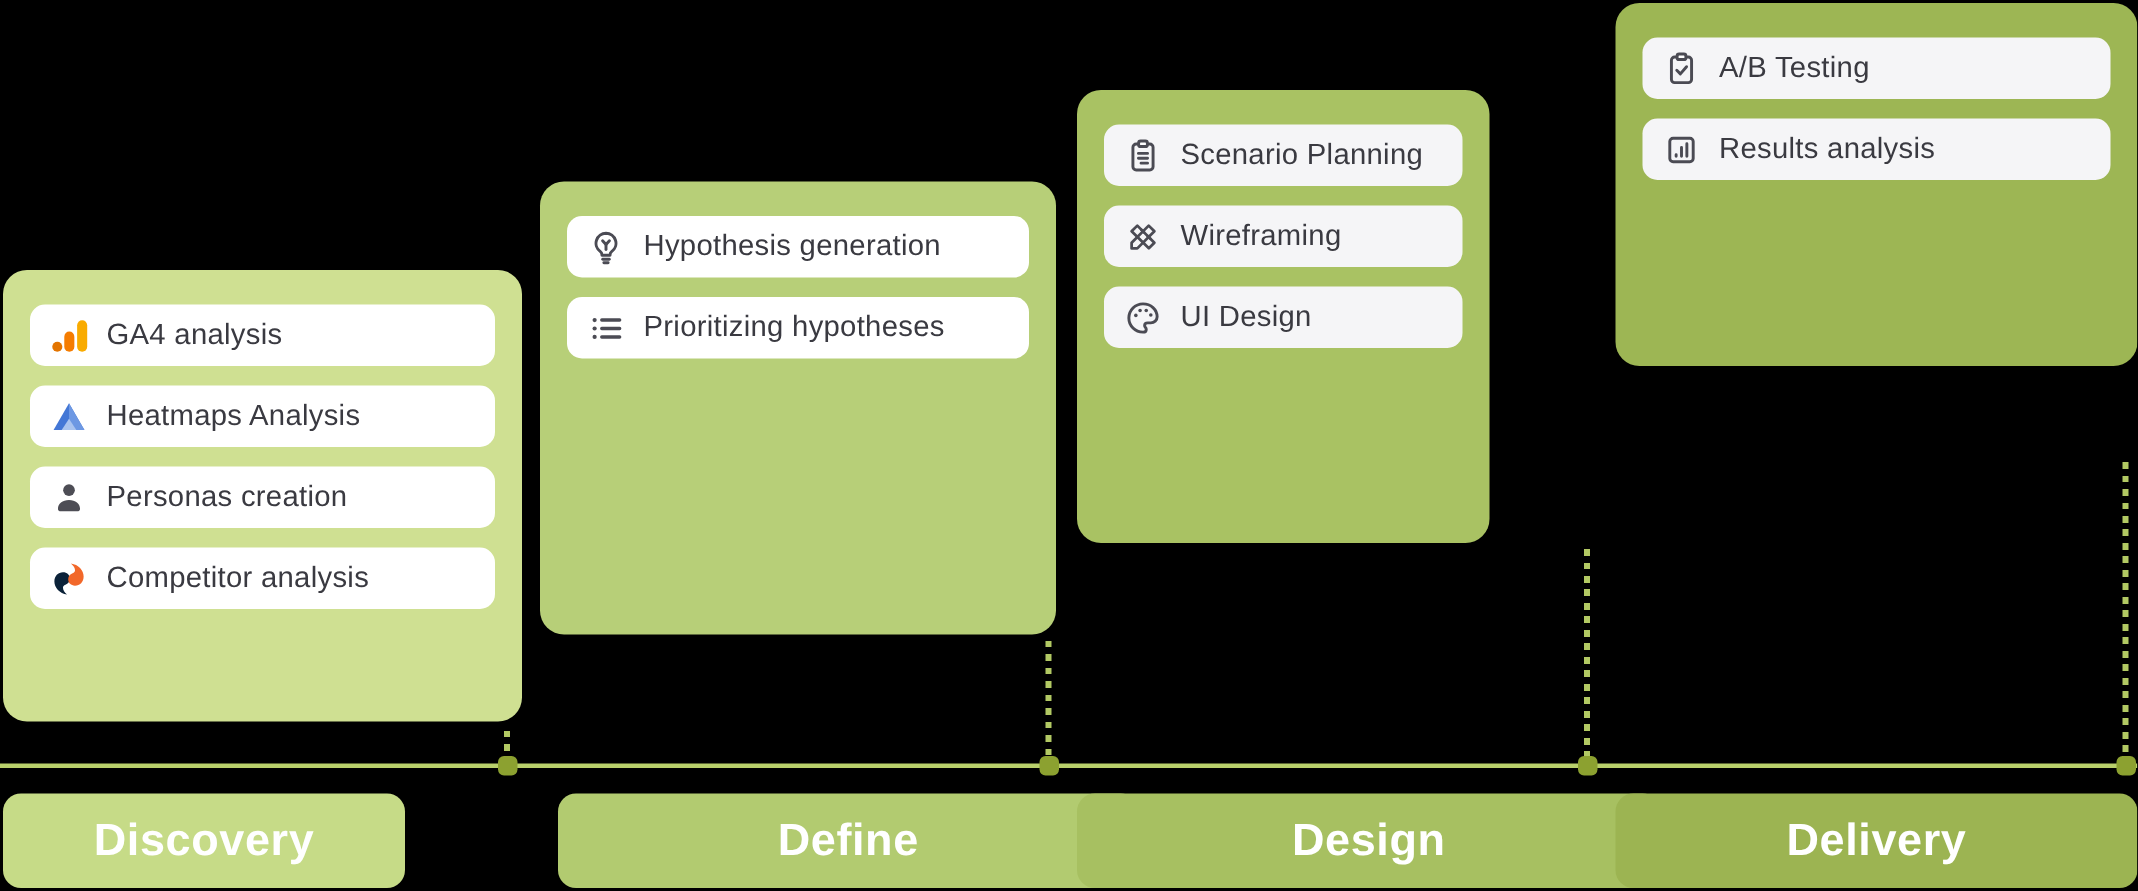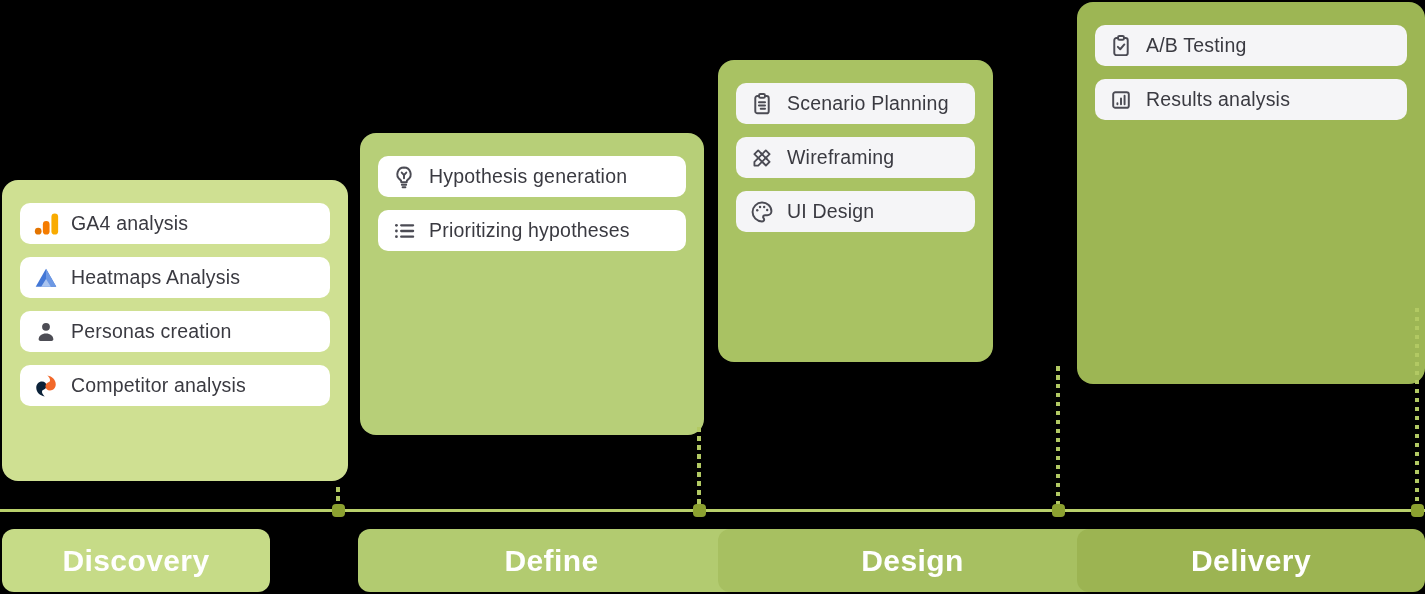--- a/index.html
+++ b/index.html
@@ -2,23 +2,23 @@
 <html><head>
 <meta charset="utf-8">
 <style>
   html,body{margin:0;padding:0;background:#000;}
   #stage{
     position:relative;width:1425px;height:594px;background:#000;overflow:hidden;
     font-family:"Liberation Sans","DejaVu Sans",sans-serif;
   }
   .card{position:absolute;border-radius:16px;padding:23px 18px 0 18px;box-sizing:border-box;}
   .card-discovery{left:2px;top:180px;width:346px;height:301px;}
-  .card-define{left:360px;top:133px;width:344px;height:302px;}
+  .card-define{left:360px;top:121px;width:344px;height:302px;}
   .card-design{left:718px;top:60px;width:275px;height:302px;}
-  .card-delivery{left:1077px;top:2px;width:348px;height:382px;}
+  .card-delivery{left:1077px;top:2px;width:348px;height:242px;}
   .pill{
     height:41px;border-radius:10px;background:#ffffff;margin-bottom:13px;
     display:flex;align-items:center;padding-left:13px;box-sizing:border-box;
   }
   .card-design .pill,.card-delivery .pill{background:#f5f5f7;}
   .pill .ic{width:26px;height:26px;flex:0 0 26px;display:flex;align-items:center;justify-content:center;}
   .pill .ic svg{width:26px;height:26px;display:block;}
   .pill .lbl{margin-left:12px;font-size:19.5px;font-weight:500;color:#3a3a41;letter-spacing:.2px;white-space:nowrap;}
   .outline-ic{color:#4b4b54;}
   .connector{position:absolute;width:4px;
@@ -26,21 +26,21 @@
   .conn-1{left:336px;top:487px;height:20px;}
   .conn-2{left:697px;top:427px;height:80px;}
   .conn-3{left:1056px;top:366px;height:141px;}
   .conn-4{left:1415px;top:308px;height:199px;}
   .timeline{position:absolute;left:0;top:509px;width:1425px;height:3px;}
   .marker{position:absolute;top:504px;width:13px;height:13px;border-radius:4px;}
   .mk-1{left:332px;} .mk-2{left:693px;} .mk-3{left:1052px;} .mk-4{left:1411px;}
   .bar{position:absolute;top:529px;height:63px;border-radius:12px;
     display:flex;align-items:center;justify-content:center;}
   .bar-discovery{left:2px;width:268px;}
-  .bar-define{left:358px;width:387px;}
+  .bar-define{left:372px;width:387px;}
   .bar-design{left:718px;width:389px;}
   .bar-delivery{left:1077px;width:348px;}
   .bar .bar-label{color:#ffffff;font-size:30px;font-weight:600;letter-spacing:.4px;}
 </style>
 </head>
 <body>
 
 <div id="stage">
 
   <div class="card card-discovery" style="background-color: rgb(207, 224, 146);">

